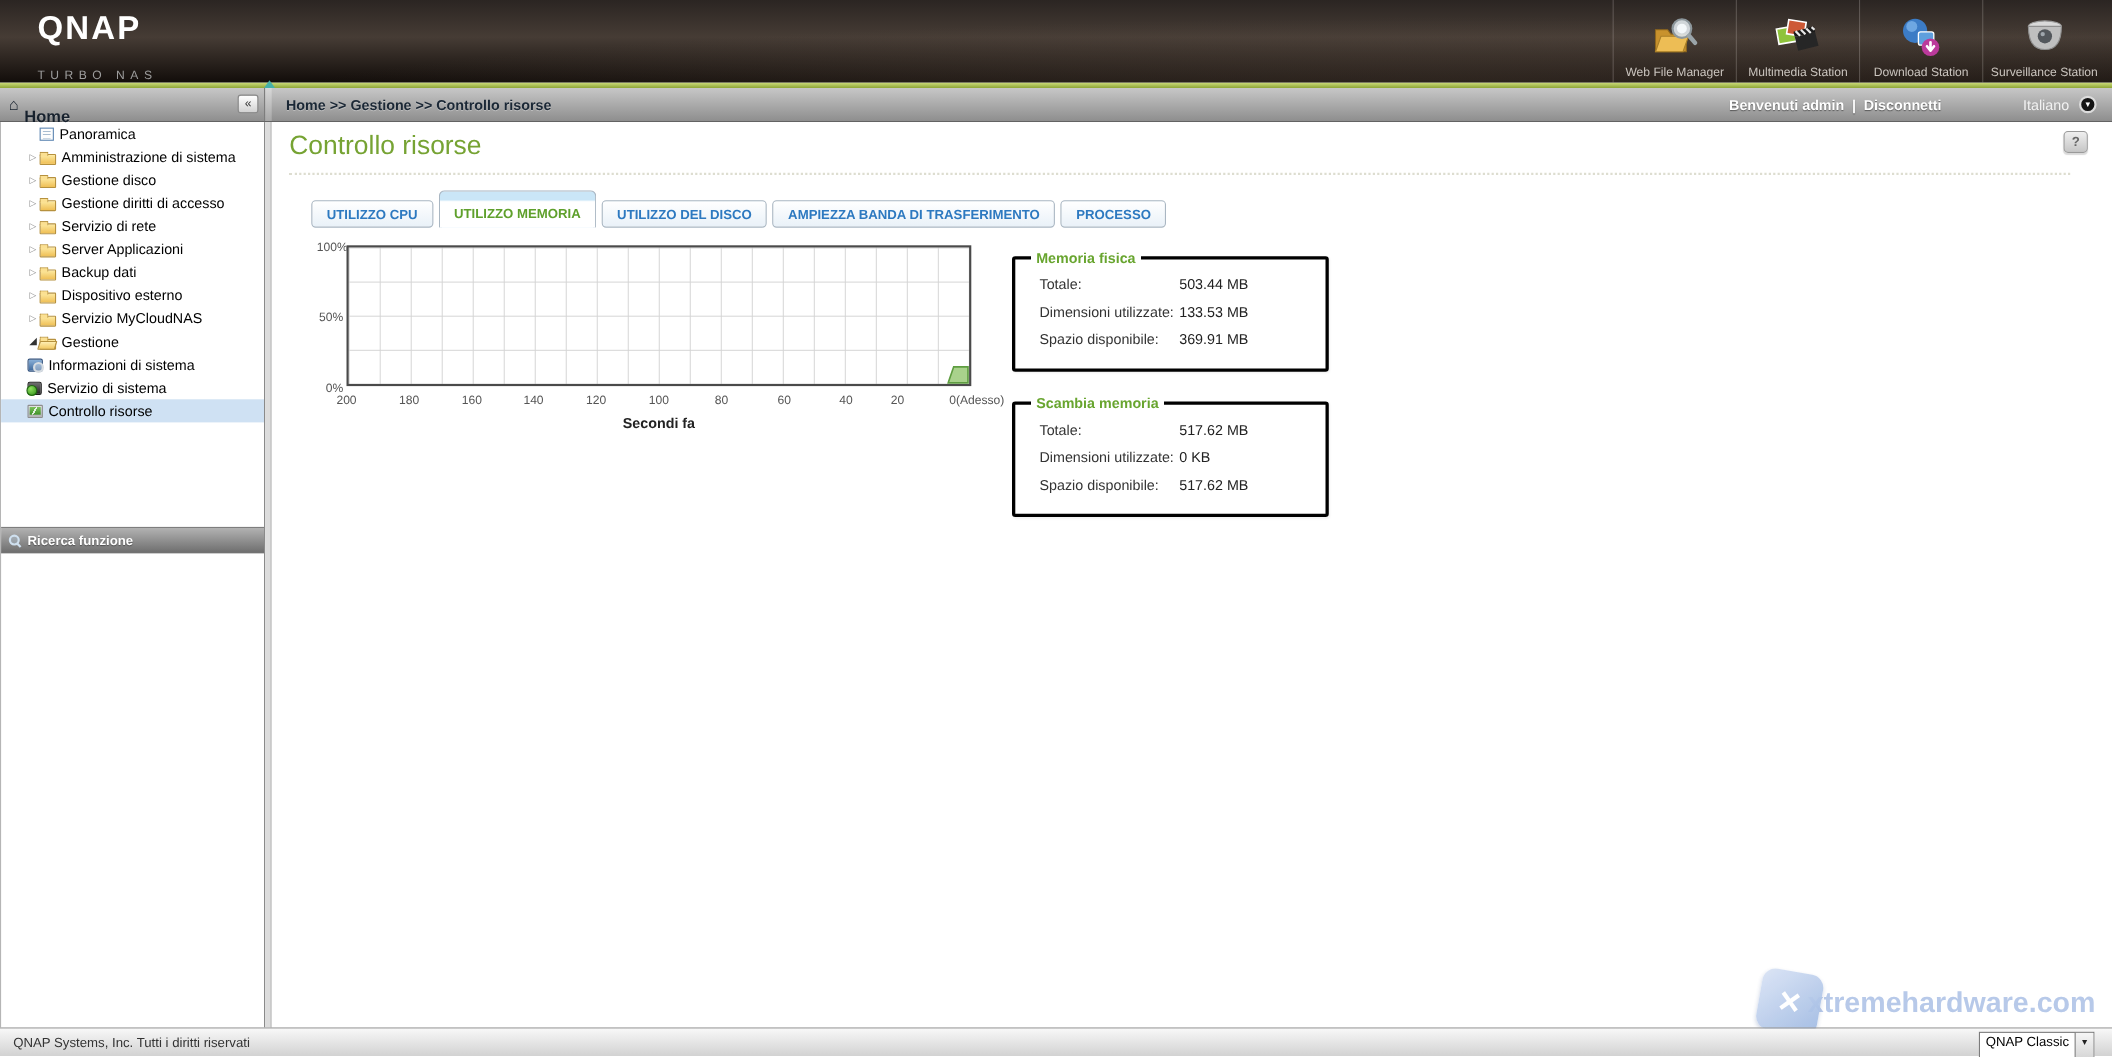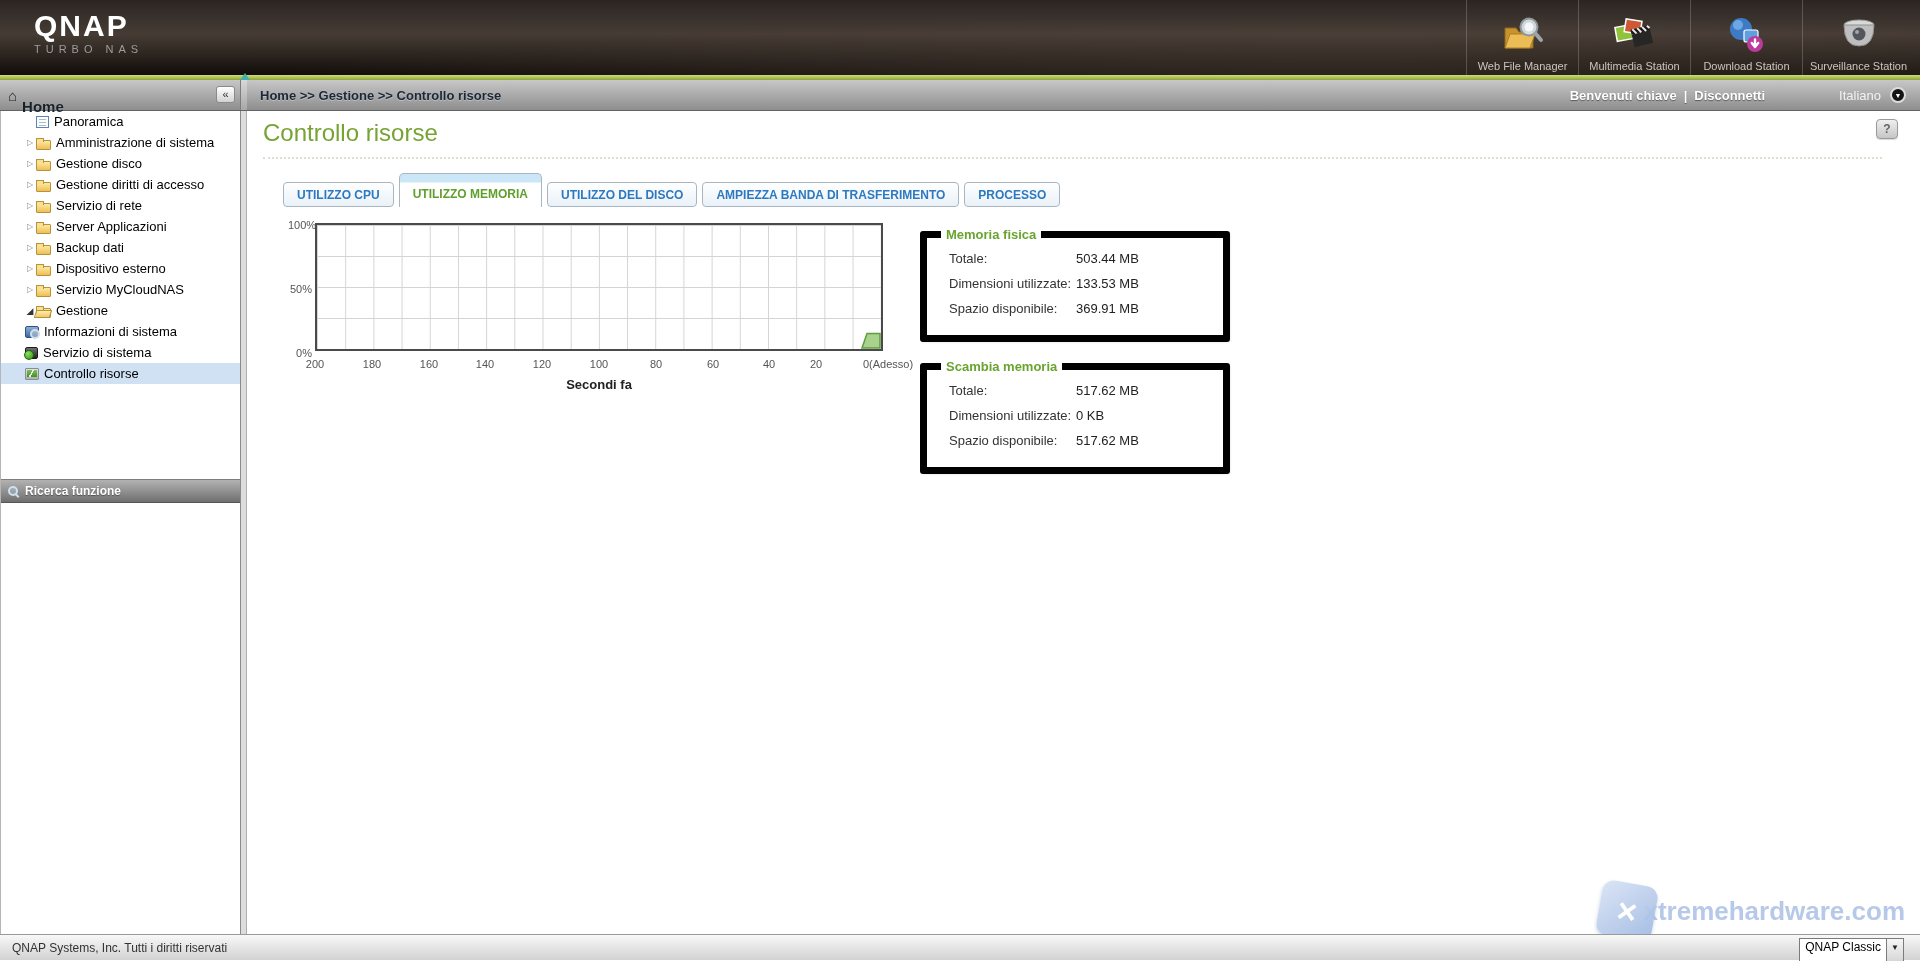--- a/index.html
+++ b/index.html
@@ -11,21 +11,21 @@
 
   
   .app-header {
     height:75px; position:relative;
     background:
       radial-gradient(ellipse at 70% 140%, rgba(130,110,95,.35), transparent 60%),
       linear-gradient(180deg,#2b2522 0%, #463c35 45%, #120d0a 100%);
   }
   .logo-block { position:absolute; left:34px; top:9px; }
   .logo { color:#fff; font-size:30px; font-weight:bold; letter-spacing:2px; }
-  .logo-sub { margin-top:0; color:#9c9c9c; font-size:11px; letter-spacing:5px; }
+  .logo-sub { margin-top:20px; color:#9c9c9c; font-size:11px; letter-spacing:5px; }
   .stations { position:absolute; right:6px; top:0; height:100%; display:flex; }
   .station {
     width:112px; display:flex; flex-direction:column; align-items:center;
     justify-content:flex-end; padding-bottom:3px; cursor:pointer;
     border-left:1px solid rgba(200,195,190,0.28);
   }
   .station-label { font-size:11px; color:#cac4be; margin-top:1px; white-space:nowrap; }
 
   
   .green-bar { height:5px; background:linear-gradient(180deg,#cedd7c,#8ea636); }
@@ -169,22 +169,22 @@
       linear-gradient(to bottom,#d4d4d4 1px, transparent 1px);
     background-size:5% 25%;
   }
   .area-svg { position:absolute; right:0; bottom:0; display:block; }
   .ytick { position:absolute; left:0; width:24px; text-align:right; font-size:11px; color:#555; transform:translateY(-50%); }
   .xtick { position:absolute; top:139px; font-size:11px; color:#555; transform:translateX(-50%); white-space:nowrap; }
   .xlabel { position:absolute; left:27px; width:568px; top:158px; text-align:center; font-weight:bold; font-size:13px; color:#222; }
 
   
   .info-panel {
-    position:absolute; left:673px; width:310px; margin:0;
-    border:7px solid #000000; border-radius:3px; background:#fff; padding:4px 0 14px;
+    position:absolute; left:673px; width:288px; margin:0;
+    border:3px solid #000000; border-radius:3px; background:#fff; padding:4px 0 14px;
     box-shadow:1px 1px 2px rgba(0,0,0,.06);
   }
   #panel-physical { top:116px; }
   #panel-swap { top:248px; }
   .info-panel legend { margin-left:14px; padding:0 5px; color:#68a52f; font-weight:bold; font-size:13px; }
   .info-row { display:flex; padding:5px 0 5px 22px; font-size:13px; color:#333; }
   .info-label { width:127px; flex:none; }
   .info-value { color:#222; }
 
   
@@ -280,21 +280,21 @@
 <div class="top-bar">
   <div class="sidebar-head">
     <span class="home-glyph">⌂</span>
     <span class="sidebar-head-title">Home</span>
     <span class="collapse-btn">«</span>
   </div>
   <div class="head-gap"></div>
   <div class="breadcrumb-area">
     <span class="crumb-path">Home &gt;&gt; Gestione &gt;&gt; Controllo risorse</span>
     <span class="crumb-right">
-      <span class="welcome-txt">Benvenuti chiave</span>
+      <span class="welcome-txt">Benvenuti admin</span>
       <span class="crumb-sep">|</span>
       <span class="logout-link">Disconnetti</span>
       <span class="lang">
         <span>Italiano</span>
         <span class="lang-btn">▼</span>
       </span>
     </span>
   </div>
 </div>
 

